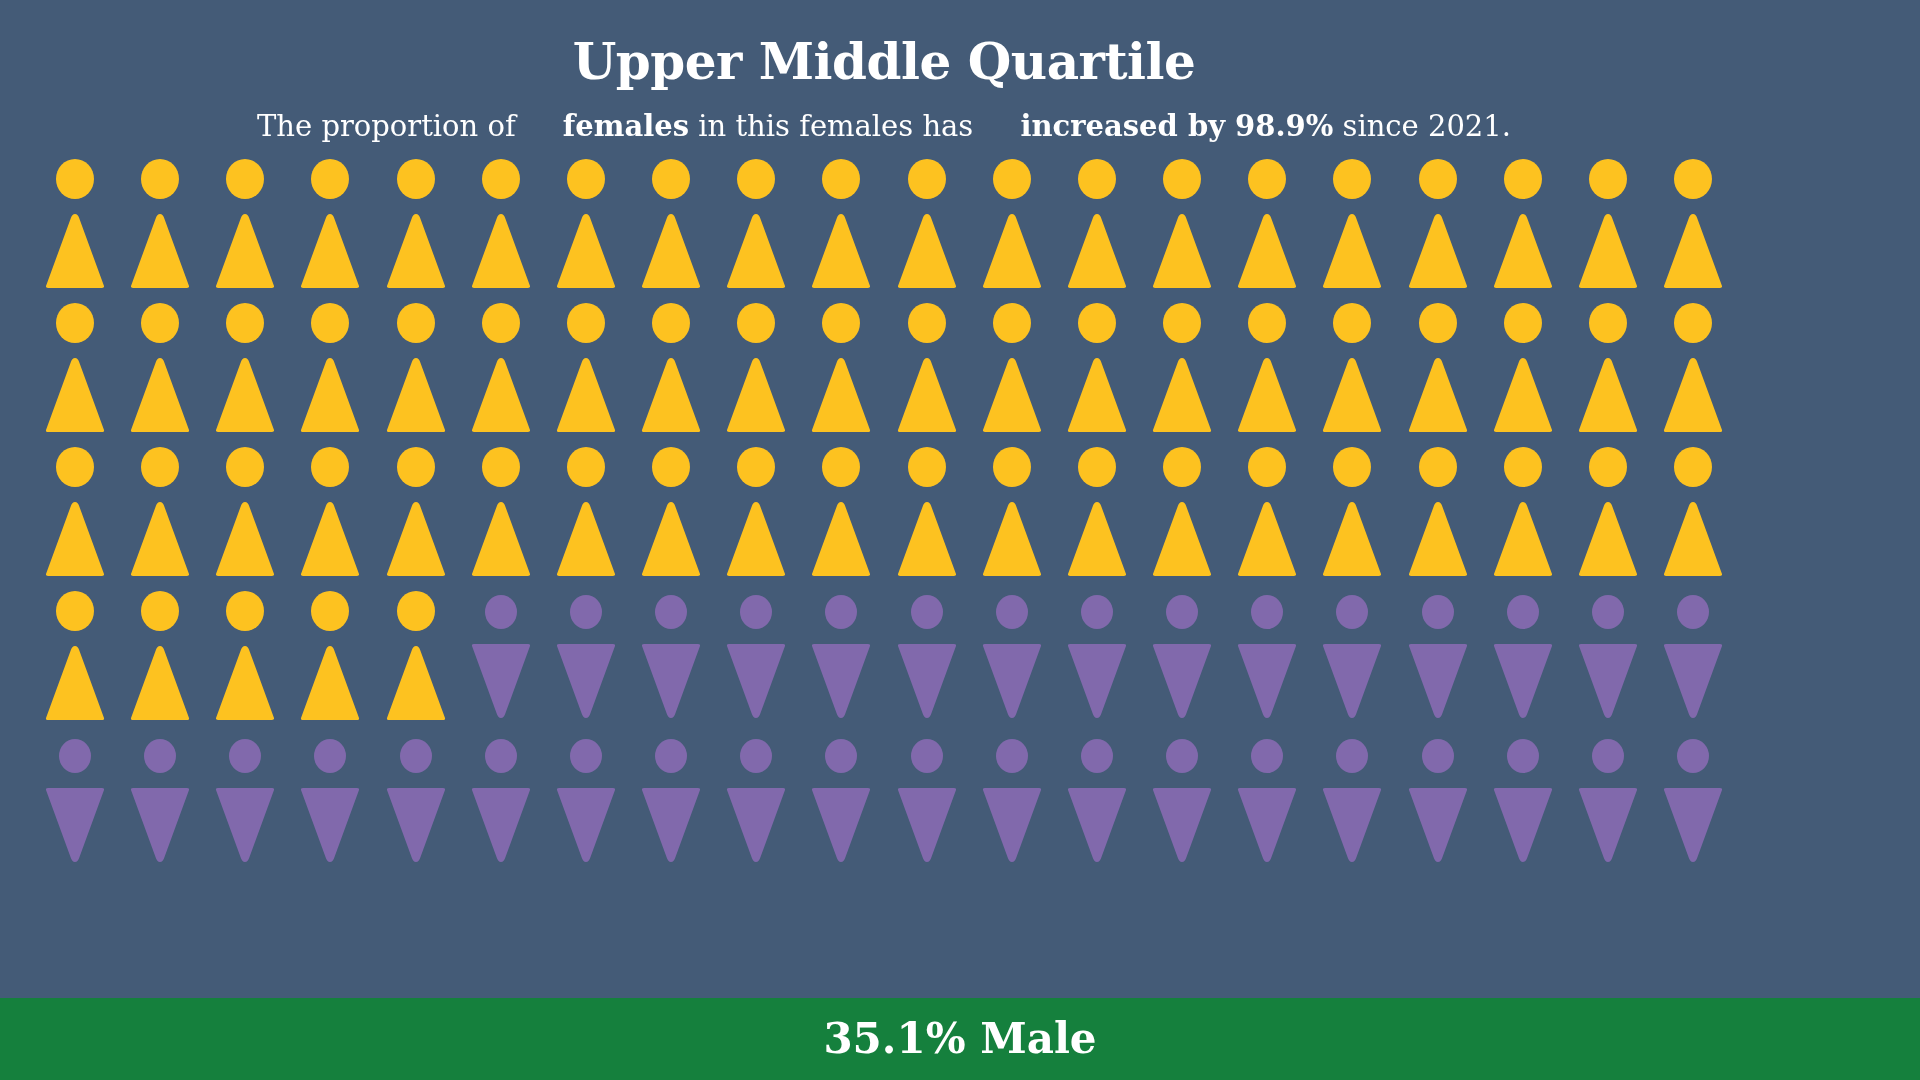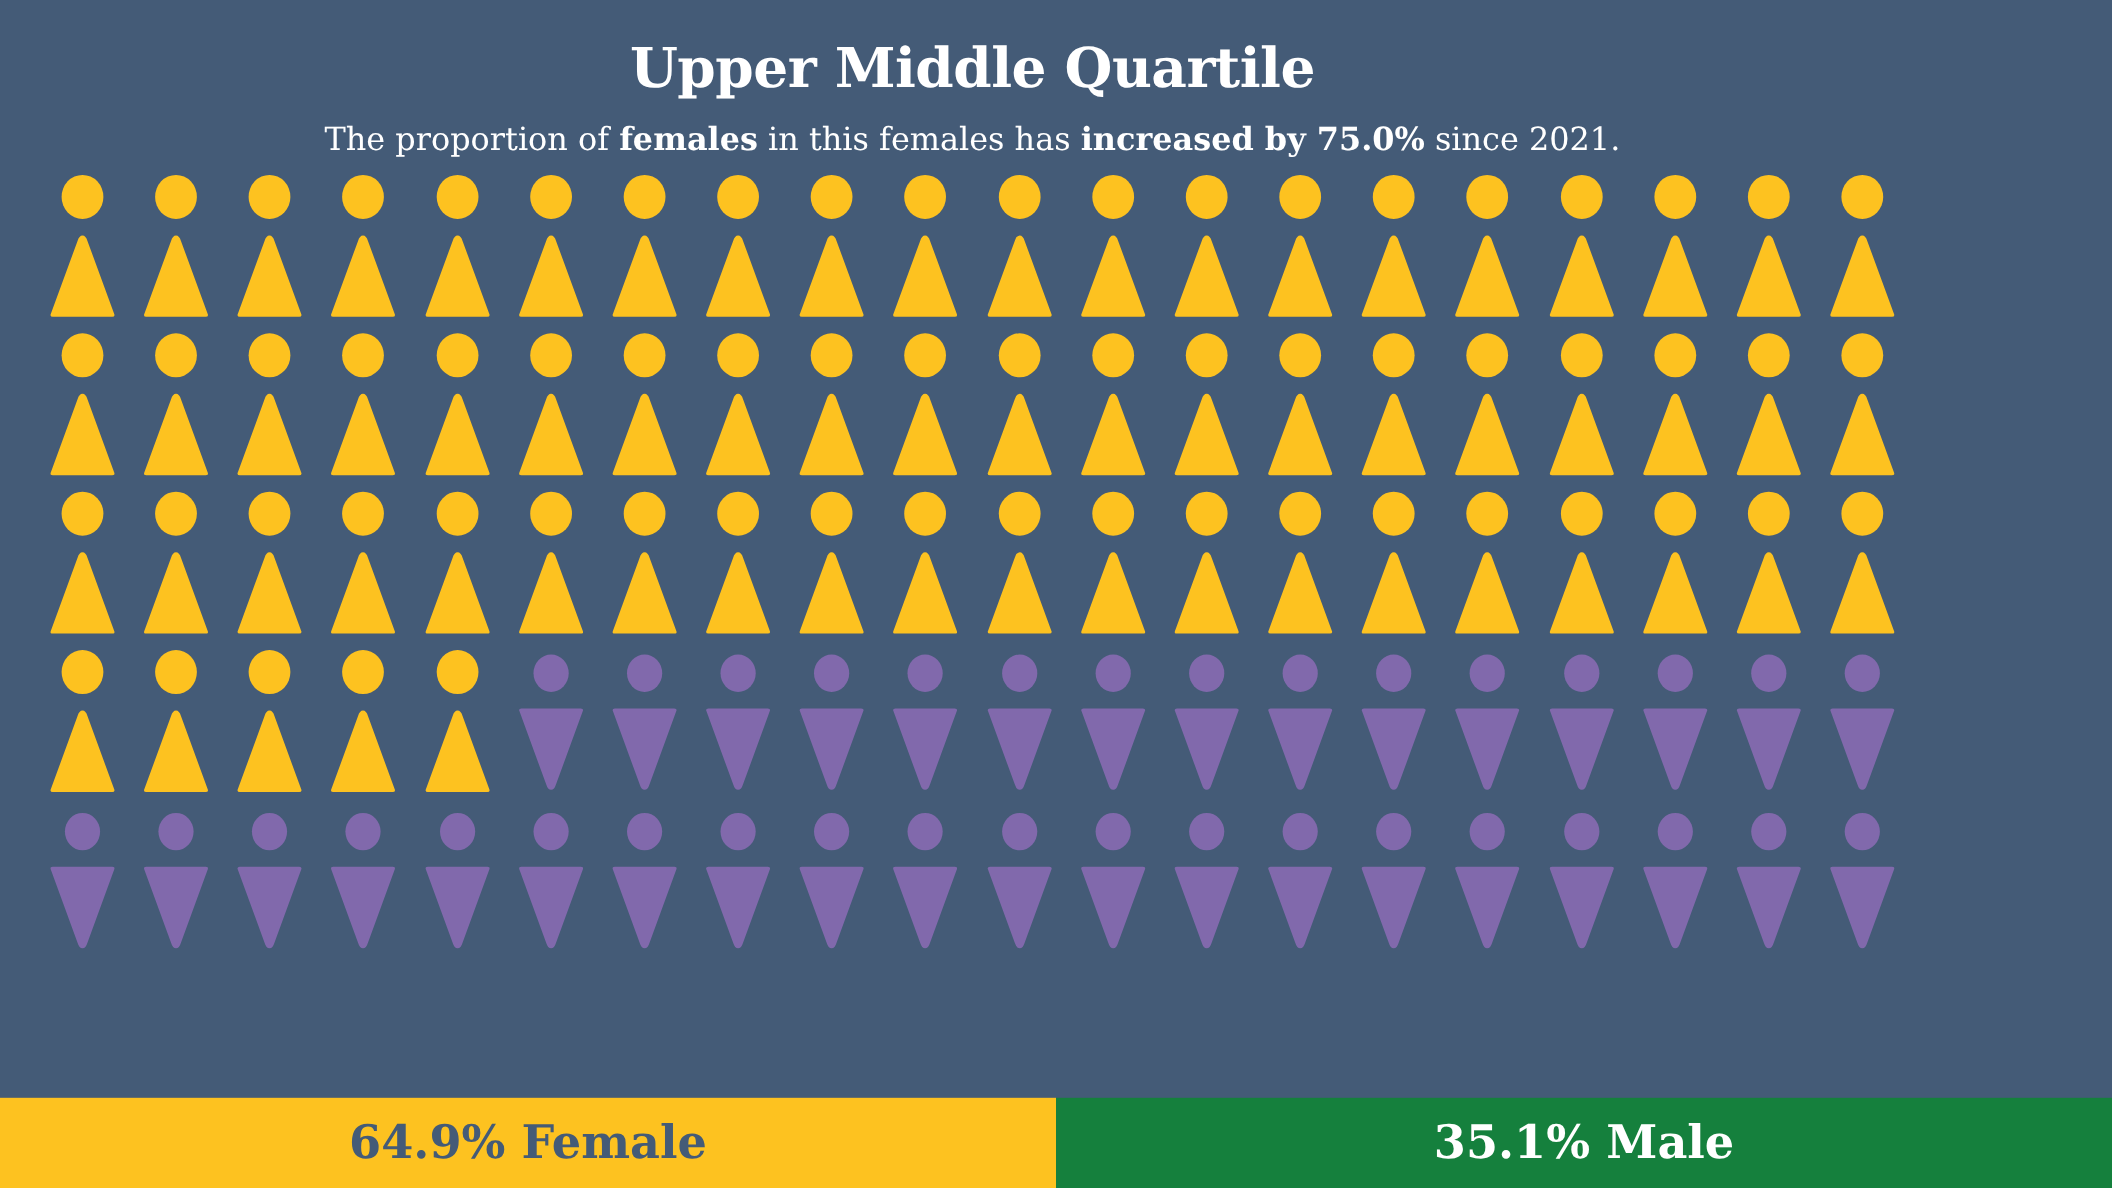--- a/index.html
+++ b/index.html
@@ -35,21 +35,21 @@
   }
   .subtitle {
     color:#FFFFFF;
     font-family:"DejaVu Serif", serif;
     font-weight:400;
     font-size:29px;
     line-height:1.2;
     margin-top:20px;
     white-space:nowrap;
   }
-  .subtitle b { font-weight:700; }
+  .subtitle b { font-weight:700;margin-left:38px; }
 
   
   .pictogram-area {
     flex:1 1 auto;
     display:flex;
     flex-direction:column;
     justify-content:flex-start;
     align-items:center;
     padding-top:14px;
   }
@@ -99,21 +99,21 @@
   .legend-female .legend-label { color:#445B77; }
   .legend-male   .legend-label { color:#FFFFFF; }
 </style>
 </head>
 <body>
 
 <div class="infographic">
 
   <div class="header">
     <div class="title">Upper Middle Quartile</div>
-    <div class="subtitle"><span>The proportion of </span><b>females</b><span> in this females has </span><b>increased by 75.0%</b><span> since 2021.</span></div>
+    <div class="subtitle"><span>The proportion of </span><b>females</b><span> in this females has </span><b>increased by 98.9%</b><span> since 2021.</span></div>
   </div>
 
   <div class="pictogram-area">
     <div class="picto-grid" id="picto-grid">
         <div class="picto-row">
           <span class="person">
             <svg viewBox="0 0 62 132" xmlns="http://www.w3.org/2000/svg">
               <ellipse cx="31" cy="21" rx="19" ry="20" fill="#FDC220"></ellipse>
               <path d="M31 56 Q34 56 35.5 61 L60 128 Q60.5 130 58 130 L4 130 Q1.5 130 2 128 L26.5 61 Q28 56 31 56 Z" fill="#FDC220"></path>
             </svg>
@@ -718,21 +718,18 @@
             <svg viewBox="0 0 62 132" xmlns="http://www.w3.org/2000/svg">
               <ellipse cx="31" cy="22" rx="16" ry="17" fill="#8169AC"></ellipse>
               <path d="M4 54 L58 54 Q60.5 54 60 56 L35.5 123 Q34 128 31 128 Q28 128 26.5 123 L2 56 Q1.5 54 4 54 Z" fill="#8169AC"></path>
             </svg>
           </span>
         </div>
       </div>
   </div>
 
   <div class="legend-bar">
-    <div class="legend-half legend-female">
-      <span class="legend-label">64.9% Female</span>
-    </div>
     <div class="legend-half legend-male">
       <span class="legend-label">35.1% Male</span>
     </div>
   </div>
 
 </div>
 
 </body></html>

